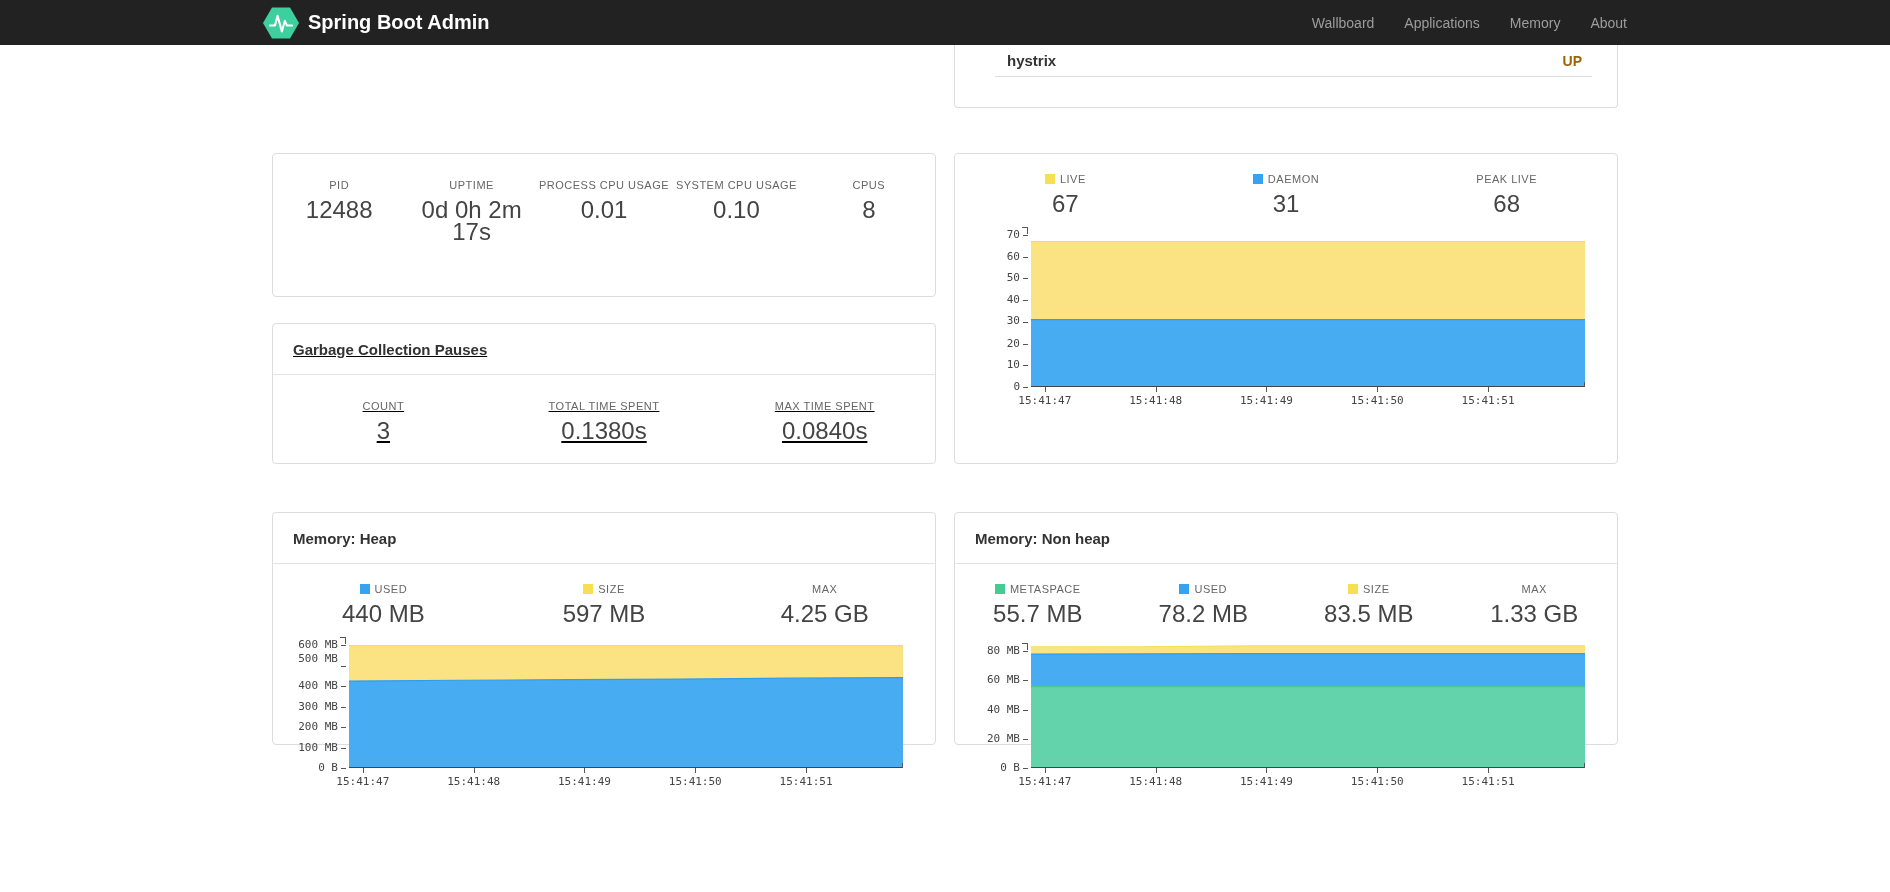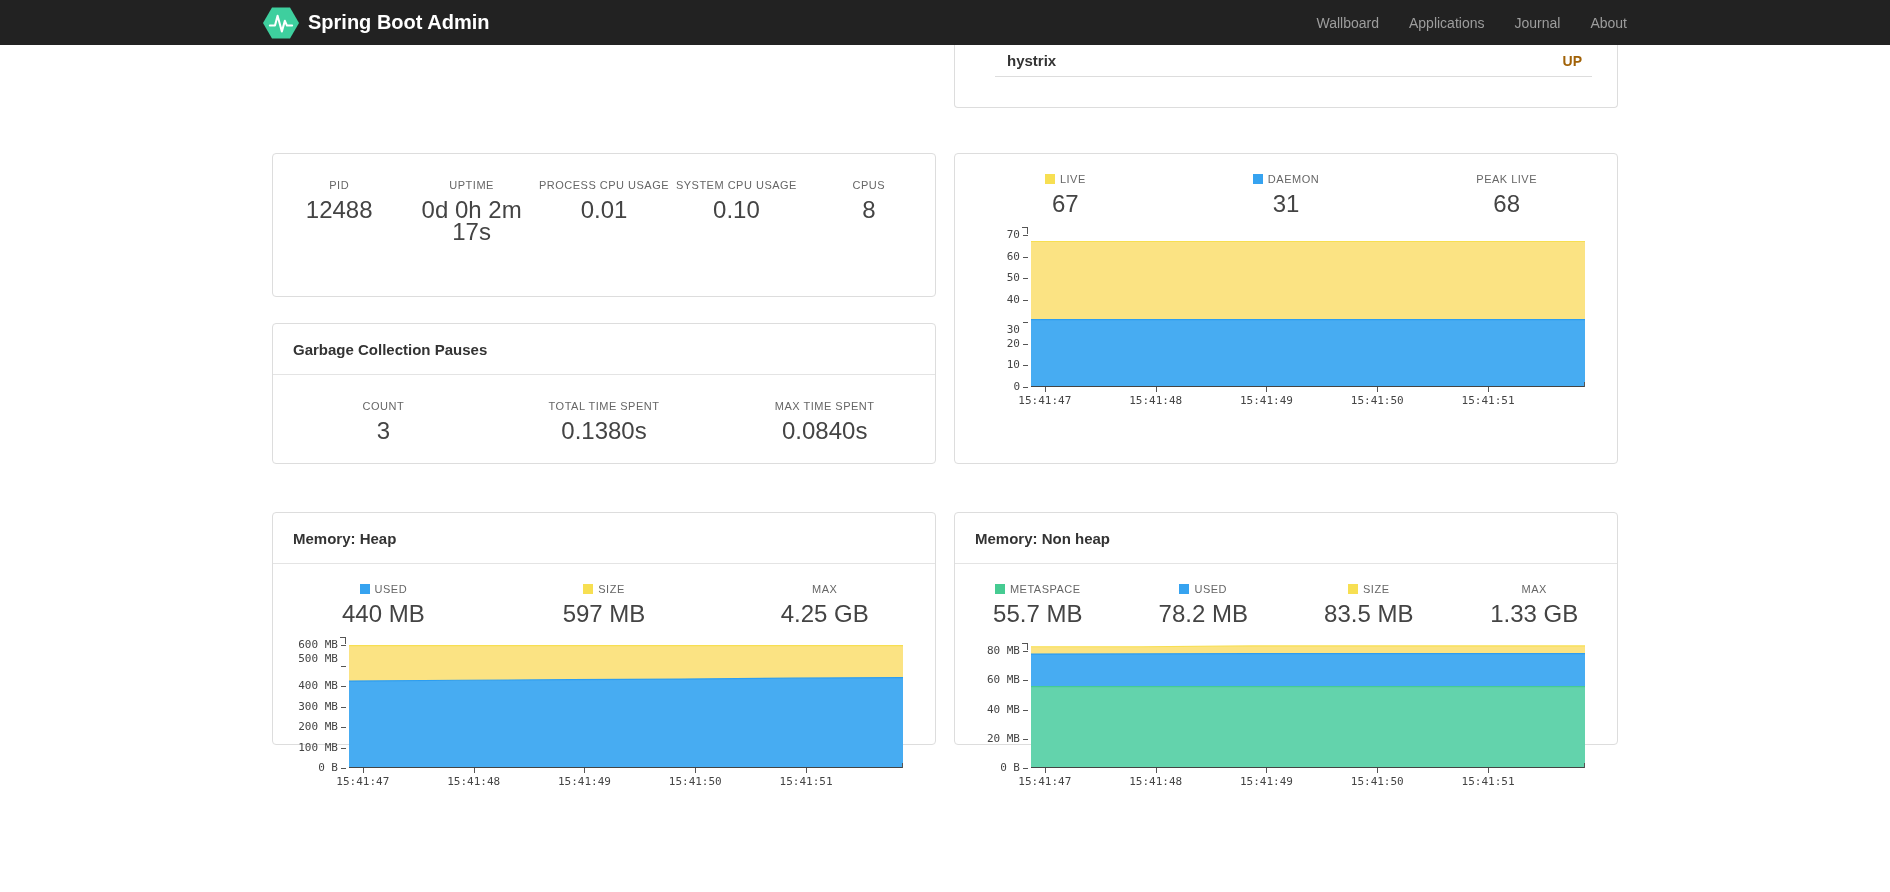--- a/index.html
+++ b/index.html
@@ -35,21 +35,21 @@
   
   .stats { display:flex; text-align:center; }
   .stats-lg { padding:24px 0 25px 0; }
   .stats-sm { padding:18px 0 16px 0; }
   .stat { flex:1; }
   .stat-label { font-size:11px; letter-spacing:0.5px; color:#666; display:flex; align-items:center; justify-content:center; gap:5px; height:13px; }
   .swatch { width:10px; height:10px; display:inline-block; flex:0 0 auto; }
   .stat-value { margin-top:8px; font-size:24px; line-height:22px; color:#444; }
 
   .panel-process { height:144px; margin-bottom:26px; overflow:hidden; }
-  .panel-gc { height:141px; margin-bottom:48px; overflow:hidden; }
+  .panel-gc { height:141px; margin-bottom:48px; overflow:hidden;text-decoration:underline; }
   .panel-threads { height:311px; margin-bottom:48px; }
   .panel-mem { height:233px; }
 
   
   .chart { position:relative; margin:4px 32px 0 76px; }
   .plot { position:relative; width:100%; }
   .plot svg { position:absolute; left:0; bottom:0; width:100%; overflow:visible; }
   .axis-font { font-family:"DejaVu Sans Mono",monospace; font-size:11px; color:#444; }
   .ytick-label { position:absolute; right:calc(100% + 11px); white-space:nowrap; line-height:12px; }
   .ytick-dash { position:absolute; left:-8px; width:5px; height:1px; background:#555; }
@@ -69,21 +69,21 @@
         <svg width="36" height="36" viewBox="0 0 42 42">
           <polygon points="10.5,2.8 31.5,2.8 42,21 31.5,39.2 10.5,39.2 0,21" fill="#3ecf9e"></polygon>
           <path d="M8 24 L14 24 L17 12.5 L22 31 L25.5 18.5 L28 24 L34 24" fill="none" stroke="#ffffff" stroke-width="2.4" stroke-linecap="round" stroke-linejoin="round"></path>
         </svg>
       </span>
       <span>Spring Boot Admin</span>
     </div>
     <div class="nav-links">
         <span class="nav-link">Wallboard</span>
         <span class="nav-link">Applications</span>
-        <span class="nav-link">Journal</span>
+        <span class="nav-link">Memory</span>
         <span class="nav-link">About</span>
       </div>
   </div>
 </div>
 
 <div class="container">
 
   <div class="col">
     <div class="spacer-top"></div>
 
@@ -251,21 +251,21 @@
               <polyline points="0.00,30.51 20.00,30.51 40.00,30.51 60.00,30.51 80.00,30.51 100.00,30.51" fill="none" stroke="#f7df52" stroke-width="1.2" vector-effect="non-scaling-stroke"></polyline>
               <polygon points="0,176 0.00,108.69 20.00,108.69 40.00,108.69 60.00,108.69 80.00,108.69 100.00,108.69 100,176" fill="#47acf2"></polygon>
               <polyline points="0.00,108.69 20.00,108.69 40.00,108.69 60.00,108.69 80.00,108.69 100.00,108.69" fill="none" stroke="#2d9df0" stroke-width="1.2" vector-effect="non-scaling-stroke"></polyline>
             </svg>
             <div class="ytick-label axis-font" style="top: 146px;">0</div>
             <div class="ytick-dash" style="top: 152px;"></div>
             <div class="ytick-label axis-font" style="top: 124.286px;">10</div>
             <div class="ytick-dash" style="top: 130.286px;"></div>
             <div class="ytick-label axis-font" style="top: 102.571px;">20</div>
             <div class="ytick-dash" style="top: 108.571px;"></div>
-            <div class="ytick-label axis-font" style="top: 89px;">30</div>
+            <div class="ytick-label axis-font" style="top: 80px;">30</div>
             <div class="ytick-dash" style="top: 86.8571px;"></div>
             <div class="ytick-label axis-font" style="top: 59.1429px;">40</div>
             <div class="ytick-dash" style="top: 65.1429px;"></div>
             <div class="ytick-label axis-font" style="top: 37.4286px;">50</div>
             <div class="ytick-dash" style="top: 43.4286px;"></div>
             <div class="ytick-label axis-font" style="top: 15.7143px;">60</div>
             <div class="ytick-dash" style="top: 21.7143px;"></div>
             <div class="ytick-label axis-font" style="top: -6px;">70</div>
             <div class="ytick-dash" style="top: 0px;"></div>
             <div class="ycap"></div>

